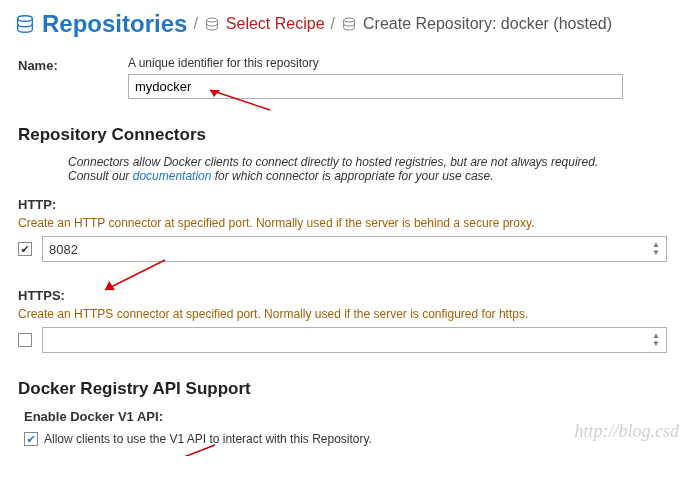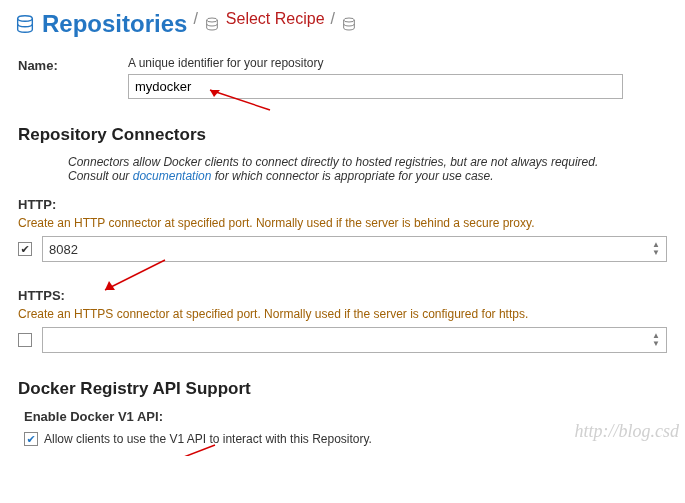--- a/index.html
+++ b/index.html
@@ -7,20 +7,21 @@
     font-family: "Helvetica Neue", Arial, sans-serif;
     font-size: 13px;
     color: #333;
     background: #fff;
     padding: 10px 14px;
     width: 685px;
     position: relative;
   }
   .breadcrumb {
     display: flex;
+    align-items: center;
     gap: 6px;
     margin-bottom: 18px;
     flex-wrap: wrap;
   }
   .bc-sep { color: #888; font-size: 16px; }
   .bc-icon { display: inline-flex; align-items: center; }
   .bc-title { color: #2476c3; font-size: 24px; font-weight: bold; }
   .bc-link { color: #b91c1c; font-size: 16px; }
   .bc-current { color: #555; font-size: 16px; }
   .form-area { padding: 0 4px; }
@@ -82,28 +83,29 @@
   </span>
   <span class="bc-link">Select Recipe</span>
   <span class="bc-sep">/</span>
   <span class="bc-icon">
     <svg width="16" height="16" viewBox="0 0 24 24">
         <ellipse cx="12" cy="6" rx="8" ry="3" fill="none" stroke="#888" stroke-width="1.5"></ellipse>
         <path d="M4 6v6c0 1.7 3.6 3 8 3s8-1.3 8-3V6" fill="none" stroke="#888" stroke-width="1.5"></path>
         <path d="M4 12v6c0 1.7 3.6 3 8 3s8-1.3 8-3v-6" fill="none" stroke="#888" stroke-width="1.5"></path>
       </svg>
   </span>
+  <span class="bc-current">Create Repository: docker (hosted)</span>
 </div>
 
 <div class="form-area">
 
   <div class="row">
     <div class="label-col">Name:</div>
     <div class="field-col">
-      <div class="hint">A unique identifier for your repository</div>
+      <div class="hint">A unique identifier for this repository</div>
       <input class="text-input" type="text" value="mydocker" style="">
     </div>
   </div>
 
 
   <div class="section-title">Repository Connectors</div>
   <div class="italic-desc">
     <span>Connectors allow Docker clients to connect directly to hosted registries, but are not always required. Consult our </span><a href="#">documentation</a><span> for which connector is appropriate for your use case.</span>
   </div>
 

